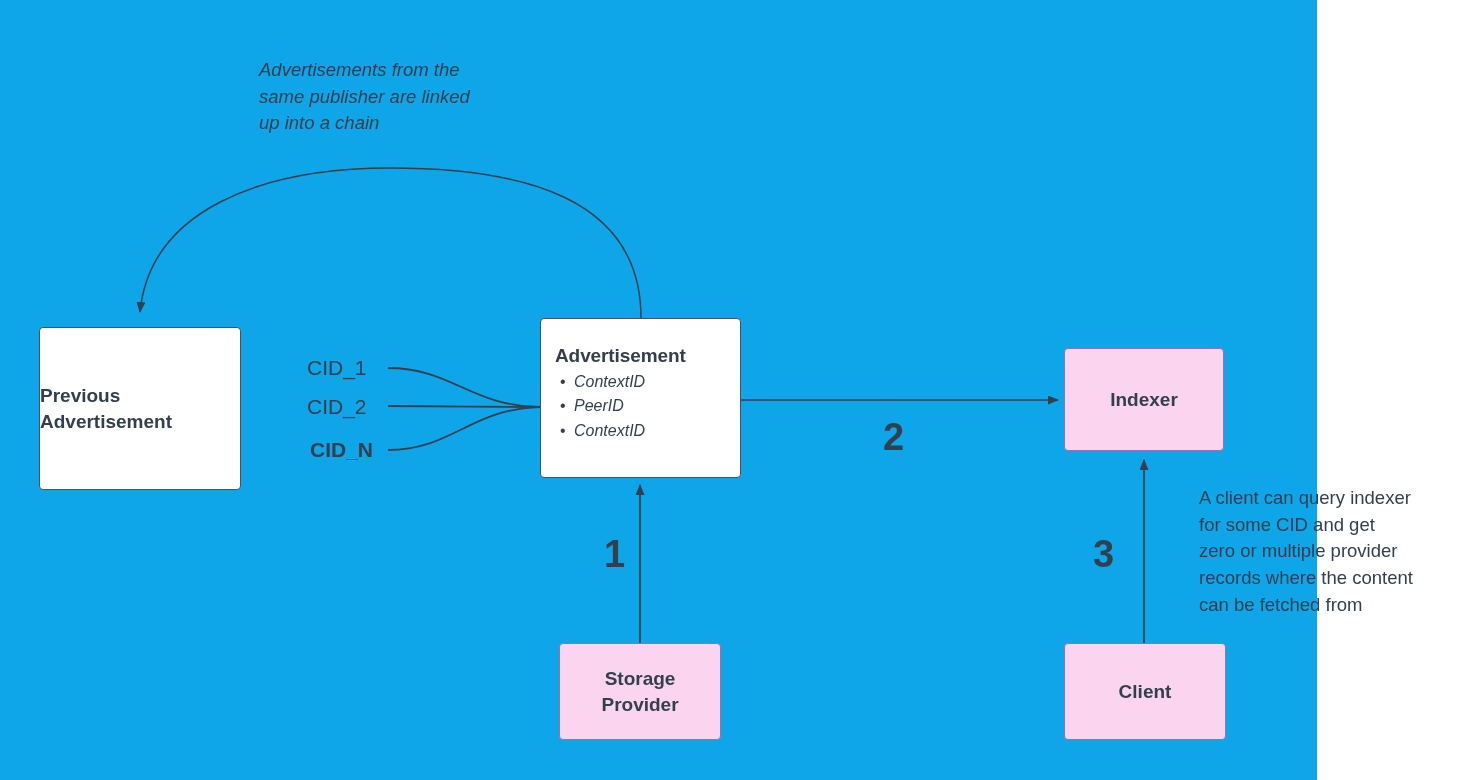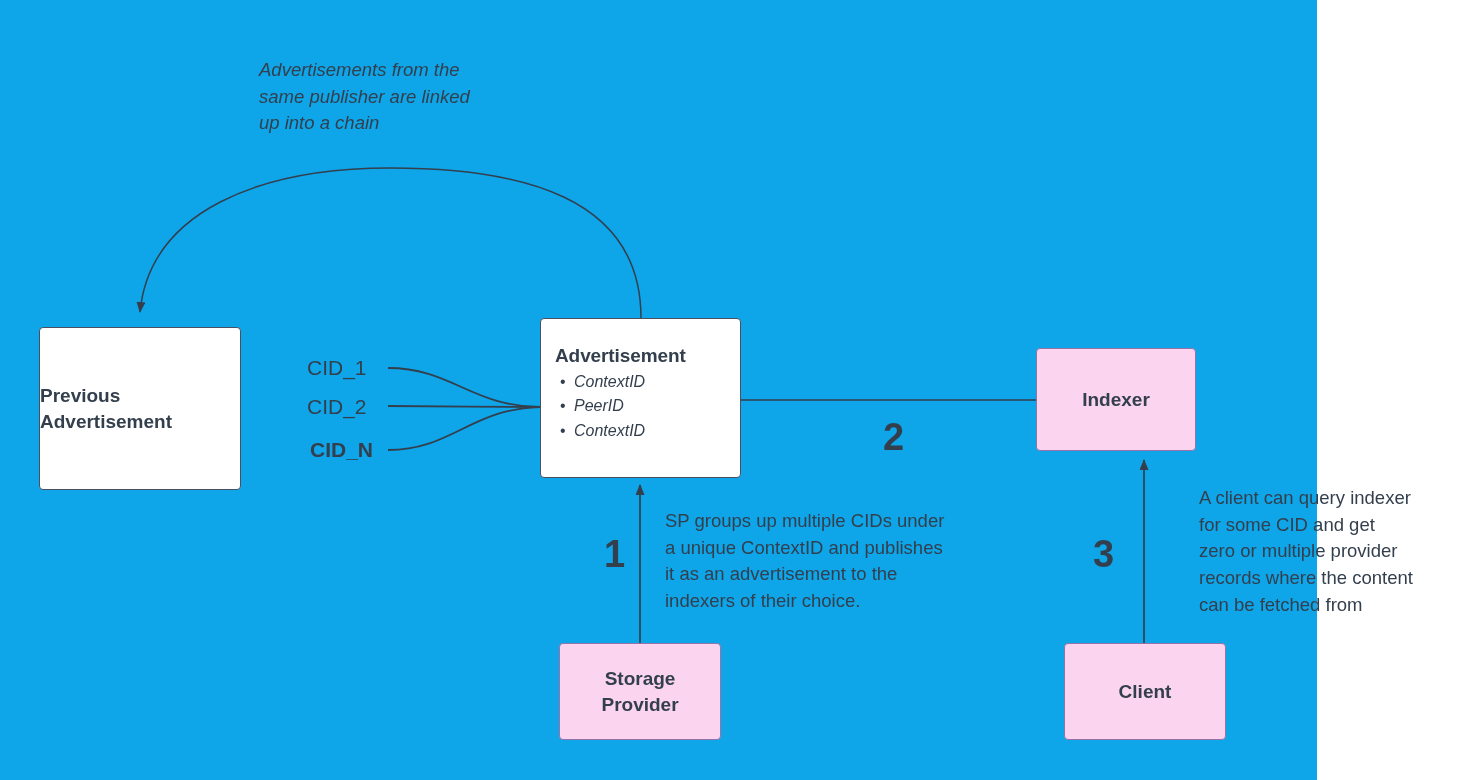--- a/index.html
+++ b/index.html
@@ -150,30 +150,26 @@
     <ul class="rec-list">
       <li>ContextID</li>
       <li>PeerID</li>
       <li>ContextID</li>
     </ul>
   </div>
 
 
   <div class="steplabel" style="left:883px; top:418px;">2</div>
 
-  <div class="node pink" style="left:1036px; top:348px; width:160px; height:103px;">
+  <div class="node pink" style="left:1064px; top:348px; width:160px; height:103px;">
     <span style="white-space:pre-line;">Indexer</span>
   </div>
 
   <div class="steplabel" style="left:604px; top:535px;">1</div>
 
-  <div class="note" style="left:665px; top:508px; width:350px;">SP groups up multiple CIDs under
-a unique ContextID and publishes
-it as an advertisement to the
-indexers of their choice.</div>
 
   <div class="steplabel" style="left:1093px; top:535px;">3</div>
 
   <div class="note" style="left:1168px; top:485px; width:300px;margin-left:31px;">A client can query indexer
 for some CID and get
 zero or multiple provider
 records where the content
 can be fetched from</div>
 
   <div class="node pink" style="left:1064px; top:643px; width:162px; height:97px;">

